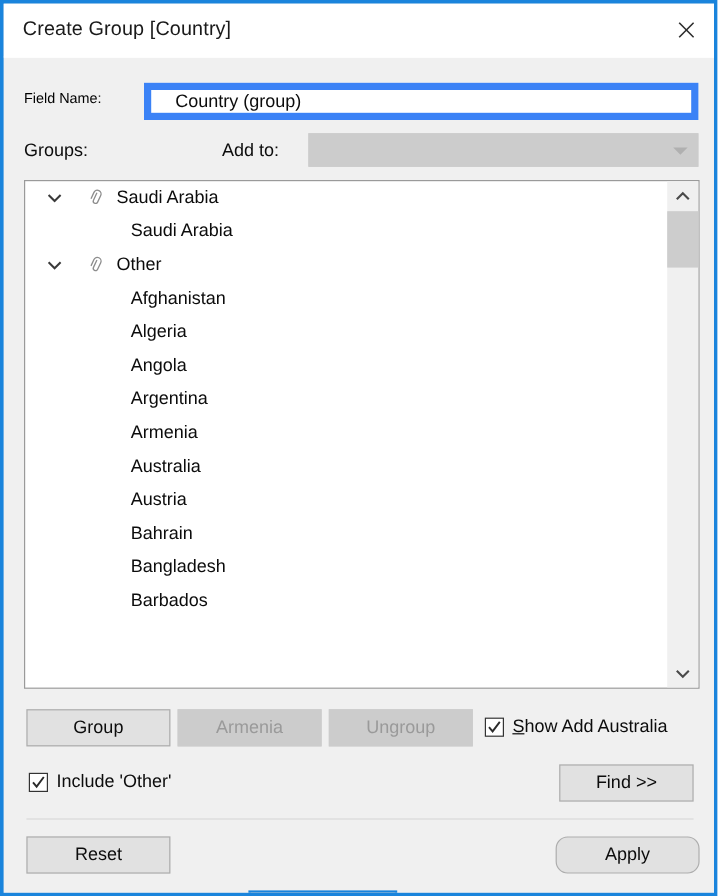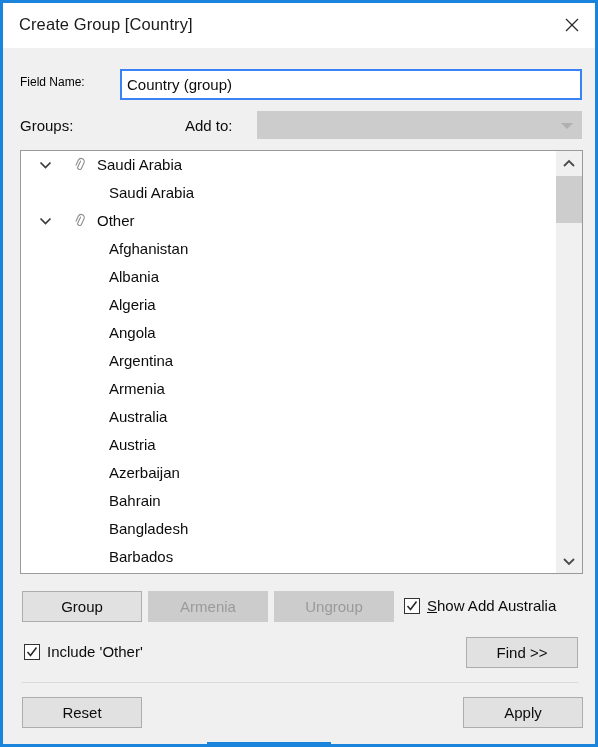--- a/index.html
+++ b/index.html
@@ -63,25 +63,25 @@
     white-space: nowrap;
   }
   .field-input {
     position: absolute;
     left: 117px;
     top: 66px;
     width: 462px;
     height: 31px;
     box-sizing: border-box;
     background: #ffffff;
-    border: 2px solid #3b82f6;
+    border: 6px solid #3b82f6;
     font-family: "Liberation Sans", sans-serif;
     font-size: 15px;
     color: #0c0c0c;
-    padding: 0 5px;
+    padding: 0 20px;
     outline: none;
   }
 
   
   .groups-label {
     position: absolute;
     left: 17px;
     top: 114px;
     font-size: 15px;
     color: #0c0c0c;
@@ -255,21 +255,21 @@
     width: 556px;
     height: 1px;
     background: #dadada;
   }
 
   #reset-button  { left: 19px;  top: 694px; width: 120px; height: 31px; }
   #ok-button     { left: 206px; top: 694px; width: 120px; height: 38px;
                    border: 1px solid #adadad;
                    box-shadow: 0 0 0 2px #1a84dc; margin-top: 47px; }
   #cancel-button { left: 333px; top: 694px; width: 120px; height: 31px; }
-  #apply-button  { left: 460px; top: 694px; width: 120px; height: 31px; }
+  #apply-button  { left: 460px; top: 694px; width: 120px; height: 31px; border-radius: 10px; }
 </style>
 </head>
 <body>
 
 <div id="dialog">
 
   <div class="titlebar">
     <div class="title-text">Create Group [Country]</div>
     <div class="close-btn">
       <svg width="18" height="18" viewBox="0 0 18 18">
@@ -320,42 +320,36 @@
                 <path d="M10.2 4.2 L5.4 9.0 a1.9 1.9 0 0 0 2.7 2.7 L12.4 7.4 a3.1 3.1 0 0 0 -4.4 -4.4 L3.9 7.1"></path>
               </g>
             </svg>
           </span>
           <span class="row-label">Other</span>
         </div>
         <div class="list-row child">
           <span class="row-label">Afghanistan</span>
         </div>
         <div class="list-row child">
-          <span class="row-label">Albania</span>
-        </div>
-        <div class="list-row child">
           <span class="row-label">Algeria</span>
         </div>
         <div class="list-row child">
           <span class="row-label">Angola</span>
         </div>
         <div class="list-row child">
           <span class="row-label">Argentina</span>
         </div>
         <div class="list-row child">
           <span class="row-label">Armenia</span>
         </div>
         <div class="list-row child">
           <span class="row-label">Australia</span>
         </div>
         <div class="list-row child">
           <span class="row-label">Austria</span>
-        </div>
-        <div class="list-row child">
-          <span class="row-label">Azerbaijan</span>
         </div>
         <div class="list-row child">
           <span class="row-label">Bahrain</span>
         </div>
         <div class="list-row child">
           <span class="row-label">Bangladesh</span>
         </div>
         <div class="list-row child">
           <span class="row-label">Barbados</span>
         </div>

